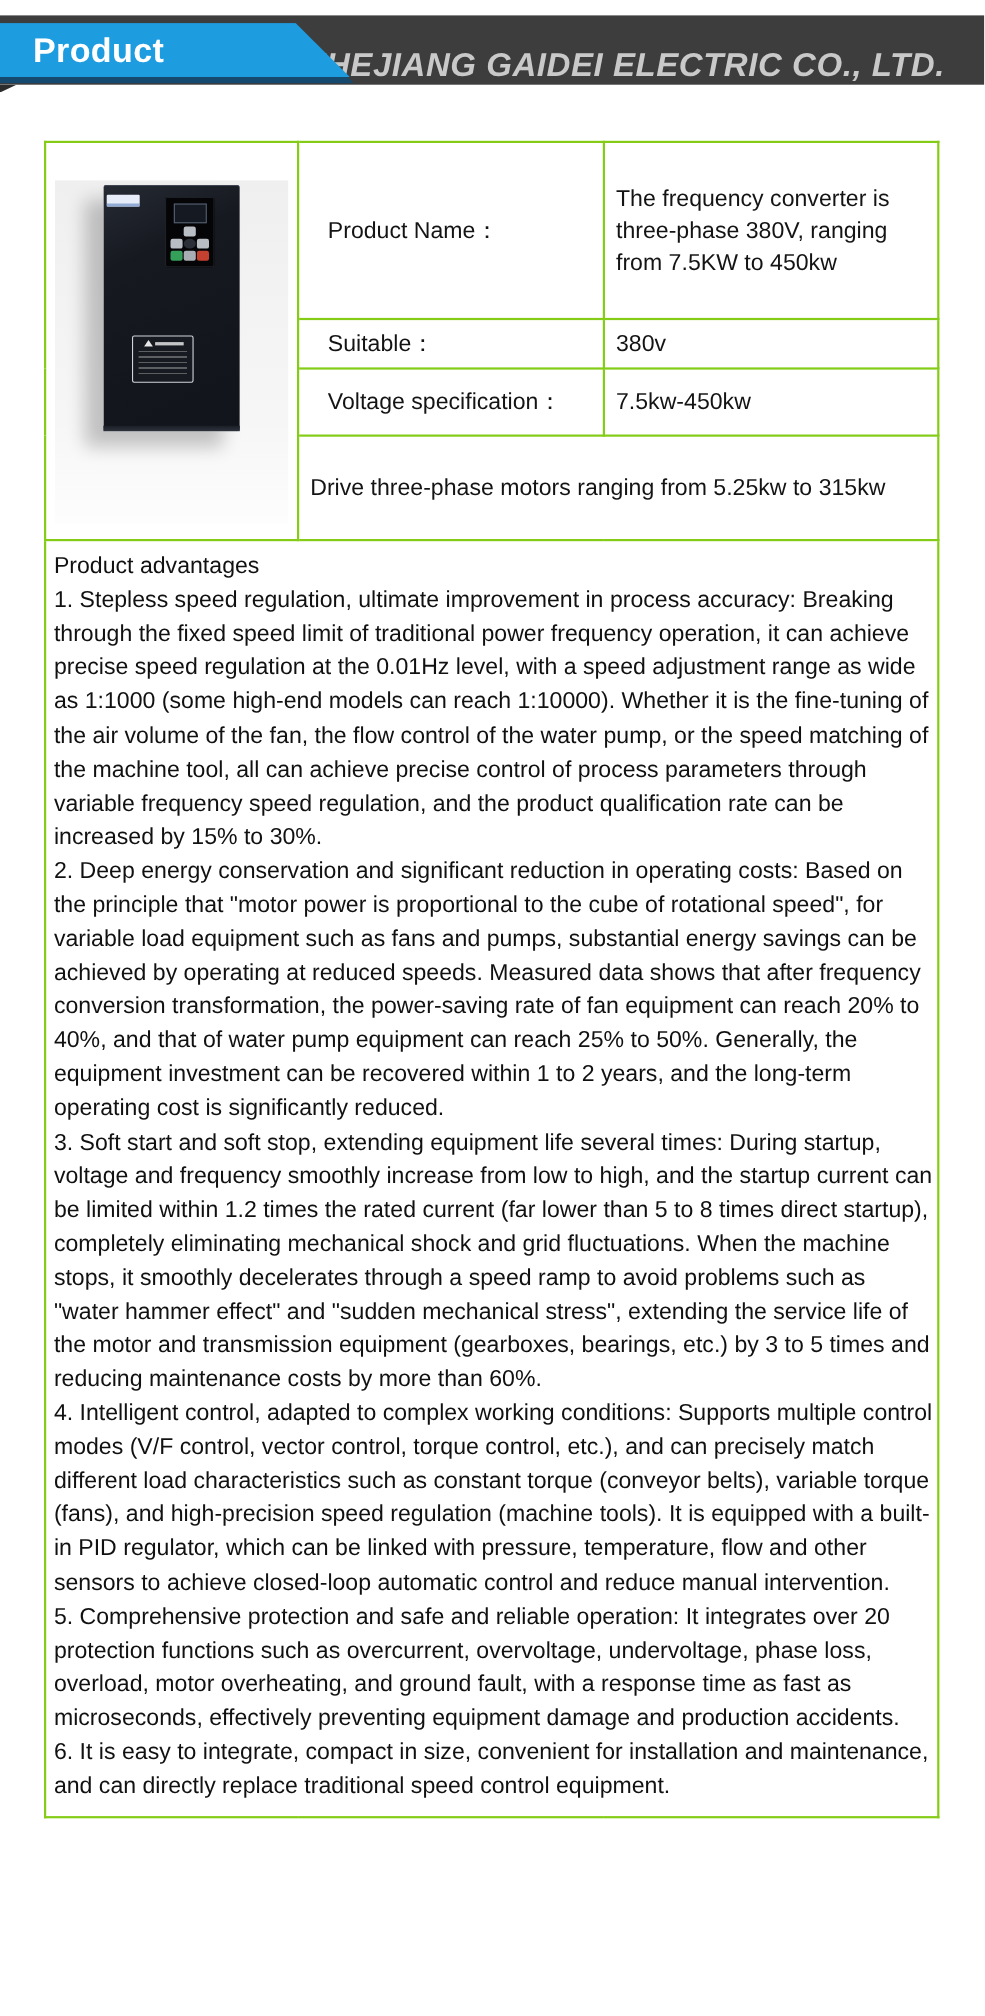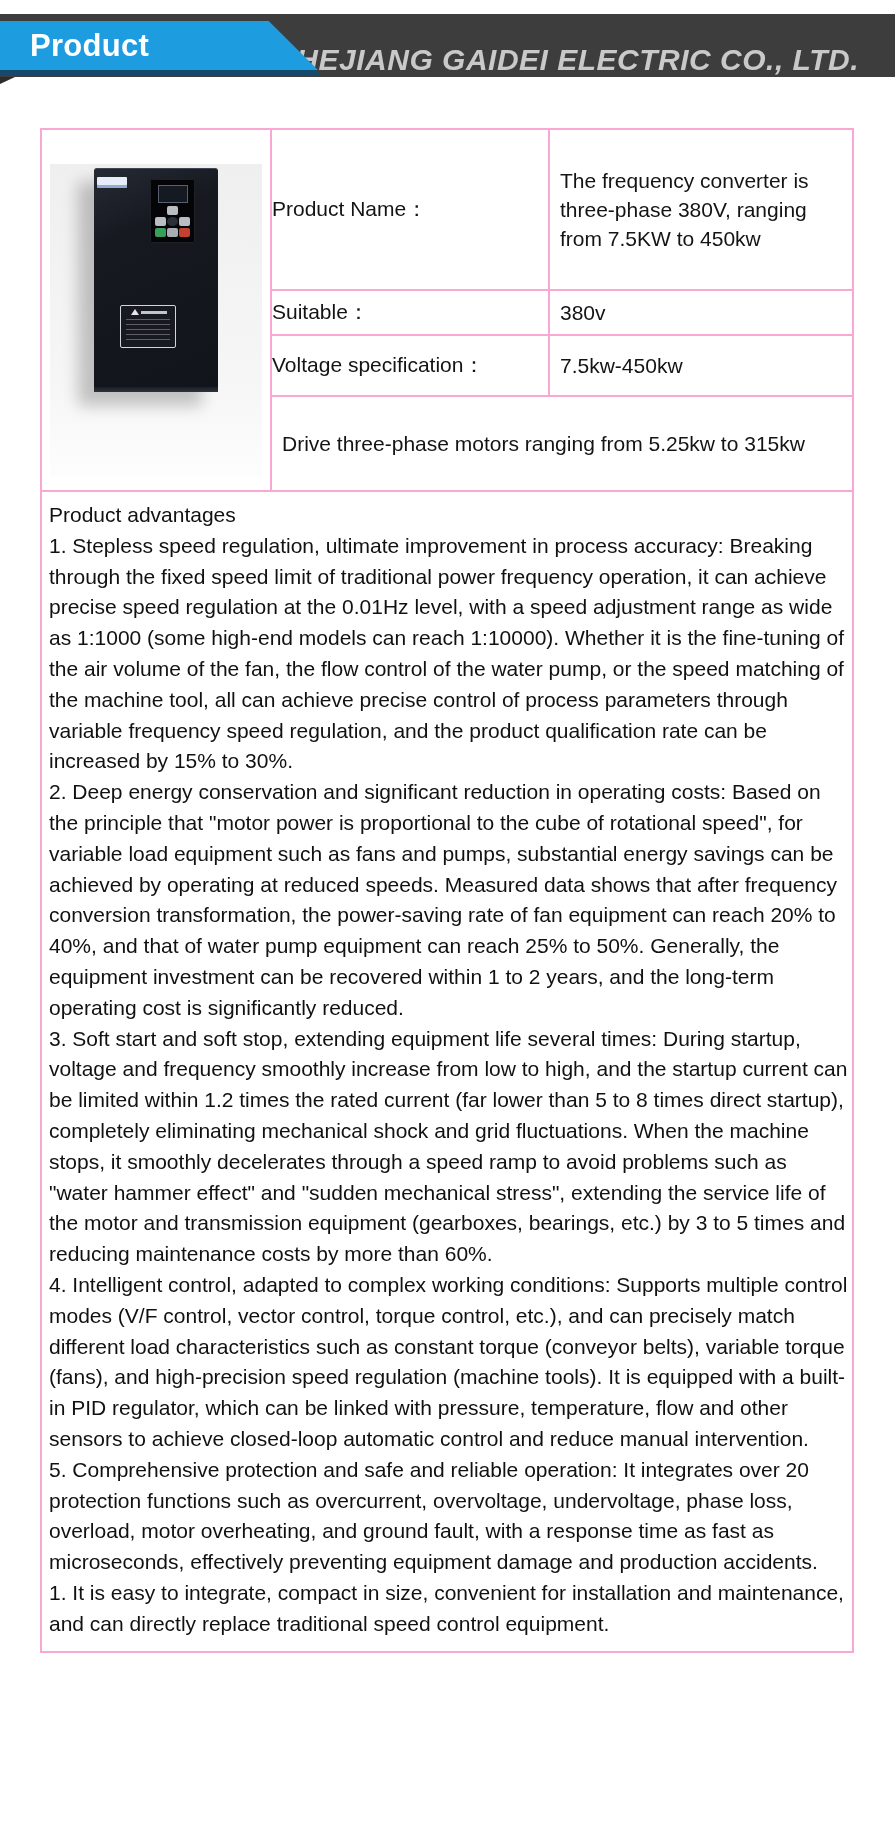--- a/index.html
+++ b/index.html
@@ -20,23 +20,23 @@
             font-size:31px; font-weight:bold; color:#ffffff; letter-spacing:.3px; }
   .fold { position:absolute; left:0; top:77px; width:15px; height:7px; background:#2c2c2c;
             clip-path:polygon(0 0, 100% 0, 0 100%); }
   .company { position:absolute; right:36px; top:14px; height:63px; line-height:63px;
             font-style:italic; font-weight:bold; font-size:30px; color:#c9c9c9;
             letter-spacing:.5px; }
 
   
   table.spec { position:absolute; left:40px; top:128px; width:812px;
             border-collapse:collapse; table-layout:fixed; }
-  table.spec td { border:2px solid #f9a8d4; font-size:21px; color:#141414;
+  table.spec td { border:2px solid #84cc16; font-size:21px; color:#141414;
             vertical-align:middle; }
-  td.lbl { padding-left:0; }
+  td.lbl { padding-left:26px; }
   td.val { padding:6px 24px 6px 10px; line-height:29px; }
   td.merged { padding:24px 10px; line-height:31px; }
   td.img-cell { padding:0; vertical-align:top; background:#ffffff; }
 
   
   td.adv { padding:8px 4px 12px 7px;margin-top:36px; }
   .adv-line { font-size:21px; line-height:30.8px; color:#111111; }
 
   
   .photo-wrap { position:relative; width:100%; height:360px; overflow:hidden; }
@@ -138,19 +138,19 @@
       <td class="merged" colspan="2">Drive three-phase motors ranging from 5.25kw to 315kw</td>
     </tr>
     <tr>
       <td class="adv" colspan="3">
         <div class="adv-line">Product advantages</div>
         <div class="adv-line">1. Stepless speed regulation, ultimate improvement in process accuracy: Breaking through the fixed speed limit of traditional power frequency operation, it can achieve precise speed regulation at the 0.01Hz level, with a speed adjustment range as wide as 1:1000 (some high-end models can reach 1:10000). Whether it is the fine-tuning of the air volume of the fan, the flow control of the water pump, or the speed matching of the machine tool, all can achieve precise control of process parameters through variable frequency speed regulation, and the product qualification rate can be increased by 15% to 30%.</div>
         <div class="adv-line">2. Deep energy conservation and significant reduction in operating costs: Based on the principle that "motor power is proportional to the cube of rotational speed", for variable load equipment such as fans and pumps, substantial energy savings can be achieved by operating at reduced speeds. Measured data shows that after frequency conversion transformation, the power-saving rate of fan equipment can reach 20% to 40%, and that of water pump equipment can reach 25% to 50%. Generally, the equipment investment can be recovered within 1 to 2 years, and the long-term operating cost is significantly reduced.</div>
         <div class="adv-line">3. Soft start and soft stop, extending equipment life several times: During startup, voltage and frequency smoothly increase from low to high, and the startup current can be limited within 1.2 times the rated current (far lower than 5 to 8 times direct startup), completely eliminating mechanical shock and grid fluctuations. When the machine stops, it smoothly decelerates through a speed ramp to avoid problems such as "water hammer effect" and "sudden mechanical stress", extending the service life of the motor and transmission equipment (gearboxes, bearings, etc.) by 3 to 5 times and reducing maintenance costs by more than 60%.</div>
         <div class="adv-line">4. Intelligent control, adapted to complex working conditions: Supports multiple control modes (V/F control, vector control, torque control, etc.), and can precisely match different load characteristics such as constant torque (conveyor belts), variable torque (fans), and high-precision speed regulation (machine tools). It is equipped with a built-in PID regulator, which can be linked with pressure, temperature, flow and other sensors to achieve closed-loop automatic control and reduce manual intervention.</div>
         <div class="adv-line">5. Comprehensive protection and safe and reliable operation: It integrates over 20 protection functions such as overcurrent, overvoltage, undervoltage, phase loss, overload, motor overheating, and ground fault, with a response time as fast as microseconds, effectively preventing equipment damage and production accidents.</div>
-        <div class="adv-line">1. It is easy to integrate, compact in size, convenient for installation and maintenance, and can directly replace traditional speed control equipment.</div>
+        <div class="adv-line">6. It is easy to integrate, compact in size, convenient for installation and maintenance, and can directly replace traditional speed control equipment.</div>
       </td>
     </tr>
   </tbody>
     </table>
 
 </div>
 
 </body></html>

